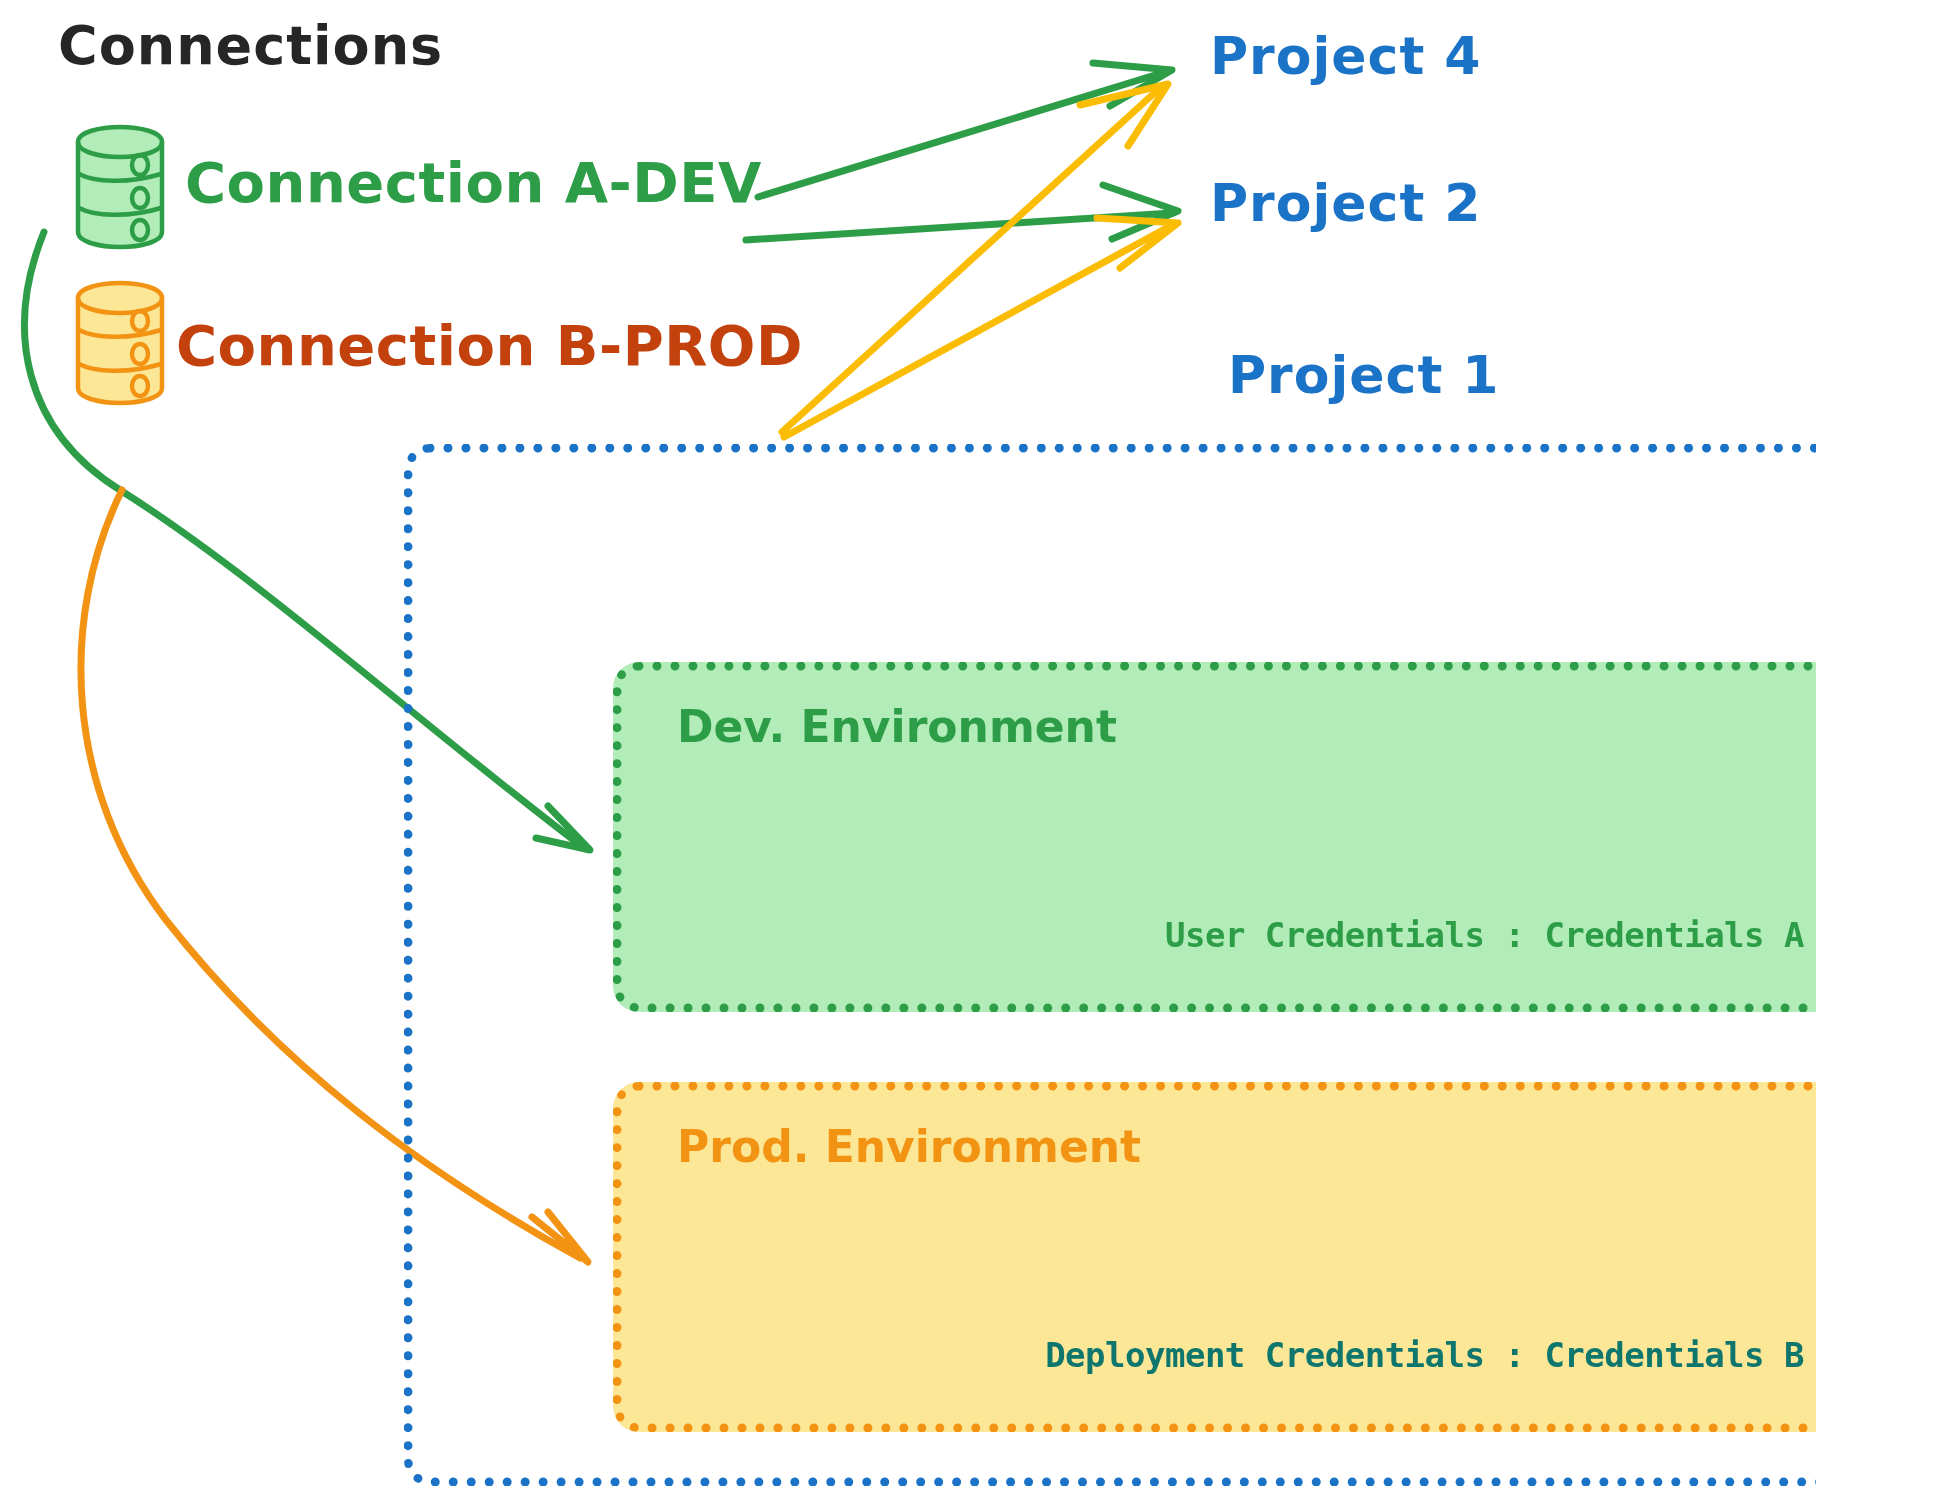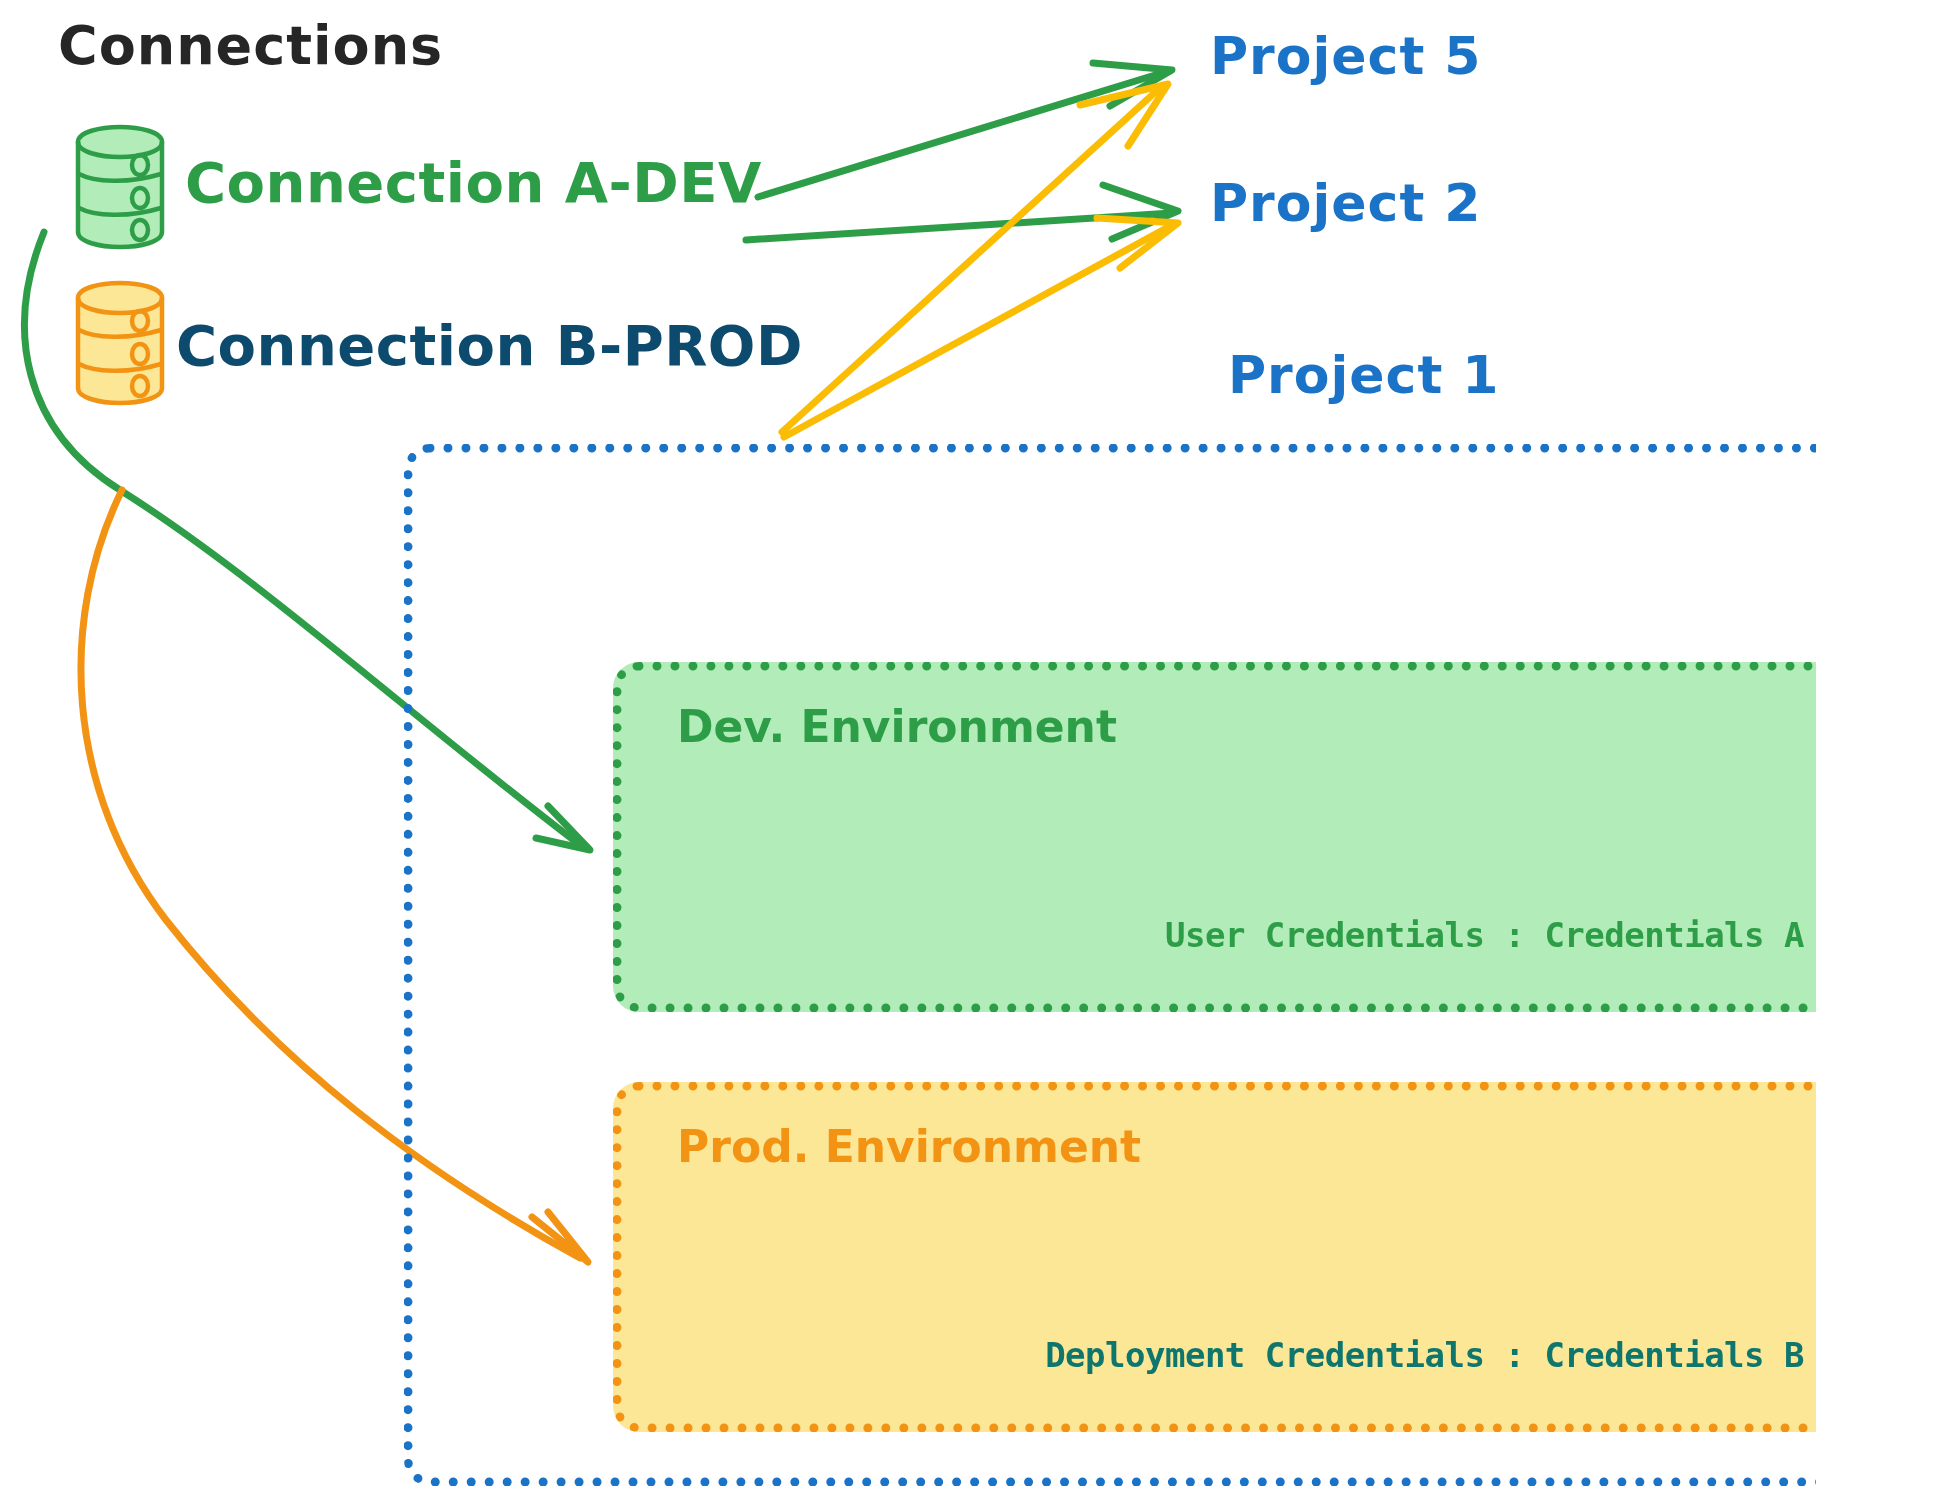--- a/index.html
+++ b/index.html
@@ -37,21 +37,21 @@
     color: #262626;
     letter-spacing: 1px;
   }
 
   
   .conn-label {
     font-size: 56px;
     letter-spacing: 0.5px;
   }
   #label-conn-a { left: 185px; top: 150px; color: #2d9e47; }
-  #label-conn-b { left: 176px; top: 313px; color: #0c4a6e; }
+  #label-conn-b { left: 176px; top: 313px; color: #c2410c; }
 
   .db-icon { position: absolute; }
   #db-a { left: 70px; top: 122px; }
   #db-b { left: 70px; top: 278px; }
 
   
   .project-label {
     font-size: 52px;
     color: #1a73c7;
     letter-spacing: 1px;
@@ -184,21 +184,21 @@
         <path d="M9 52 C24 60, 58 62, 91 52" fill="none"></path>
         <path d="M9 86 C24 94, 58 96, 91 86" fill="none"></path>
         <ellipse cx="70" cy="43" rx="8" ry="10" fill="none"></ellipse>
         <ellipse cx="70" cy="76" rx="8" ry="10" fill="none"></ellipse>
         <ellipse cx="70" cy="108" rx="8" ry="10" fill="none"></ellipse>
       </g>
     </svg>
   </div>
   <div class="hand conn-label" id="label-conn-b">Connection B-PROD</div>
 
-  <div class="hand project-label" id="label-project-3">Project 5</div>
+  <div class="hand project-label" id="label-project-3">Project 4</div>
   <div class="hand project-label" id="label-project-2">Project 2</div>
   <div class="hand project-label" id="label-project-1">Project 1</div>
 
   <div id="project1-container">
 
     <div class="env-box" id="env-dev" style="left:200px; top:209px;">
       <div class="env-title">Dev. Environment</div>
       <div class="env-creds">User Credentials : Credentials A</div>
     </div>
 

